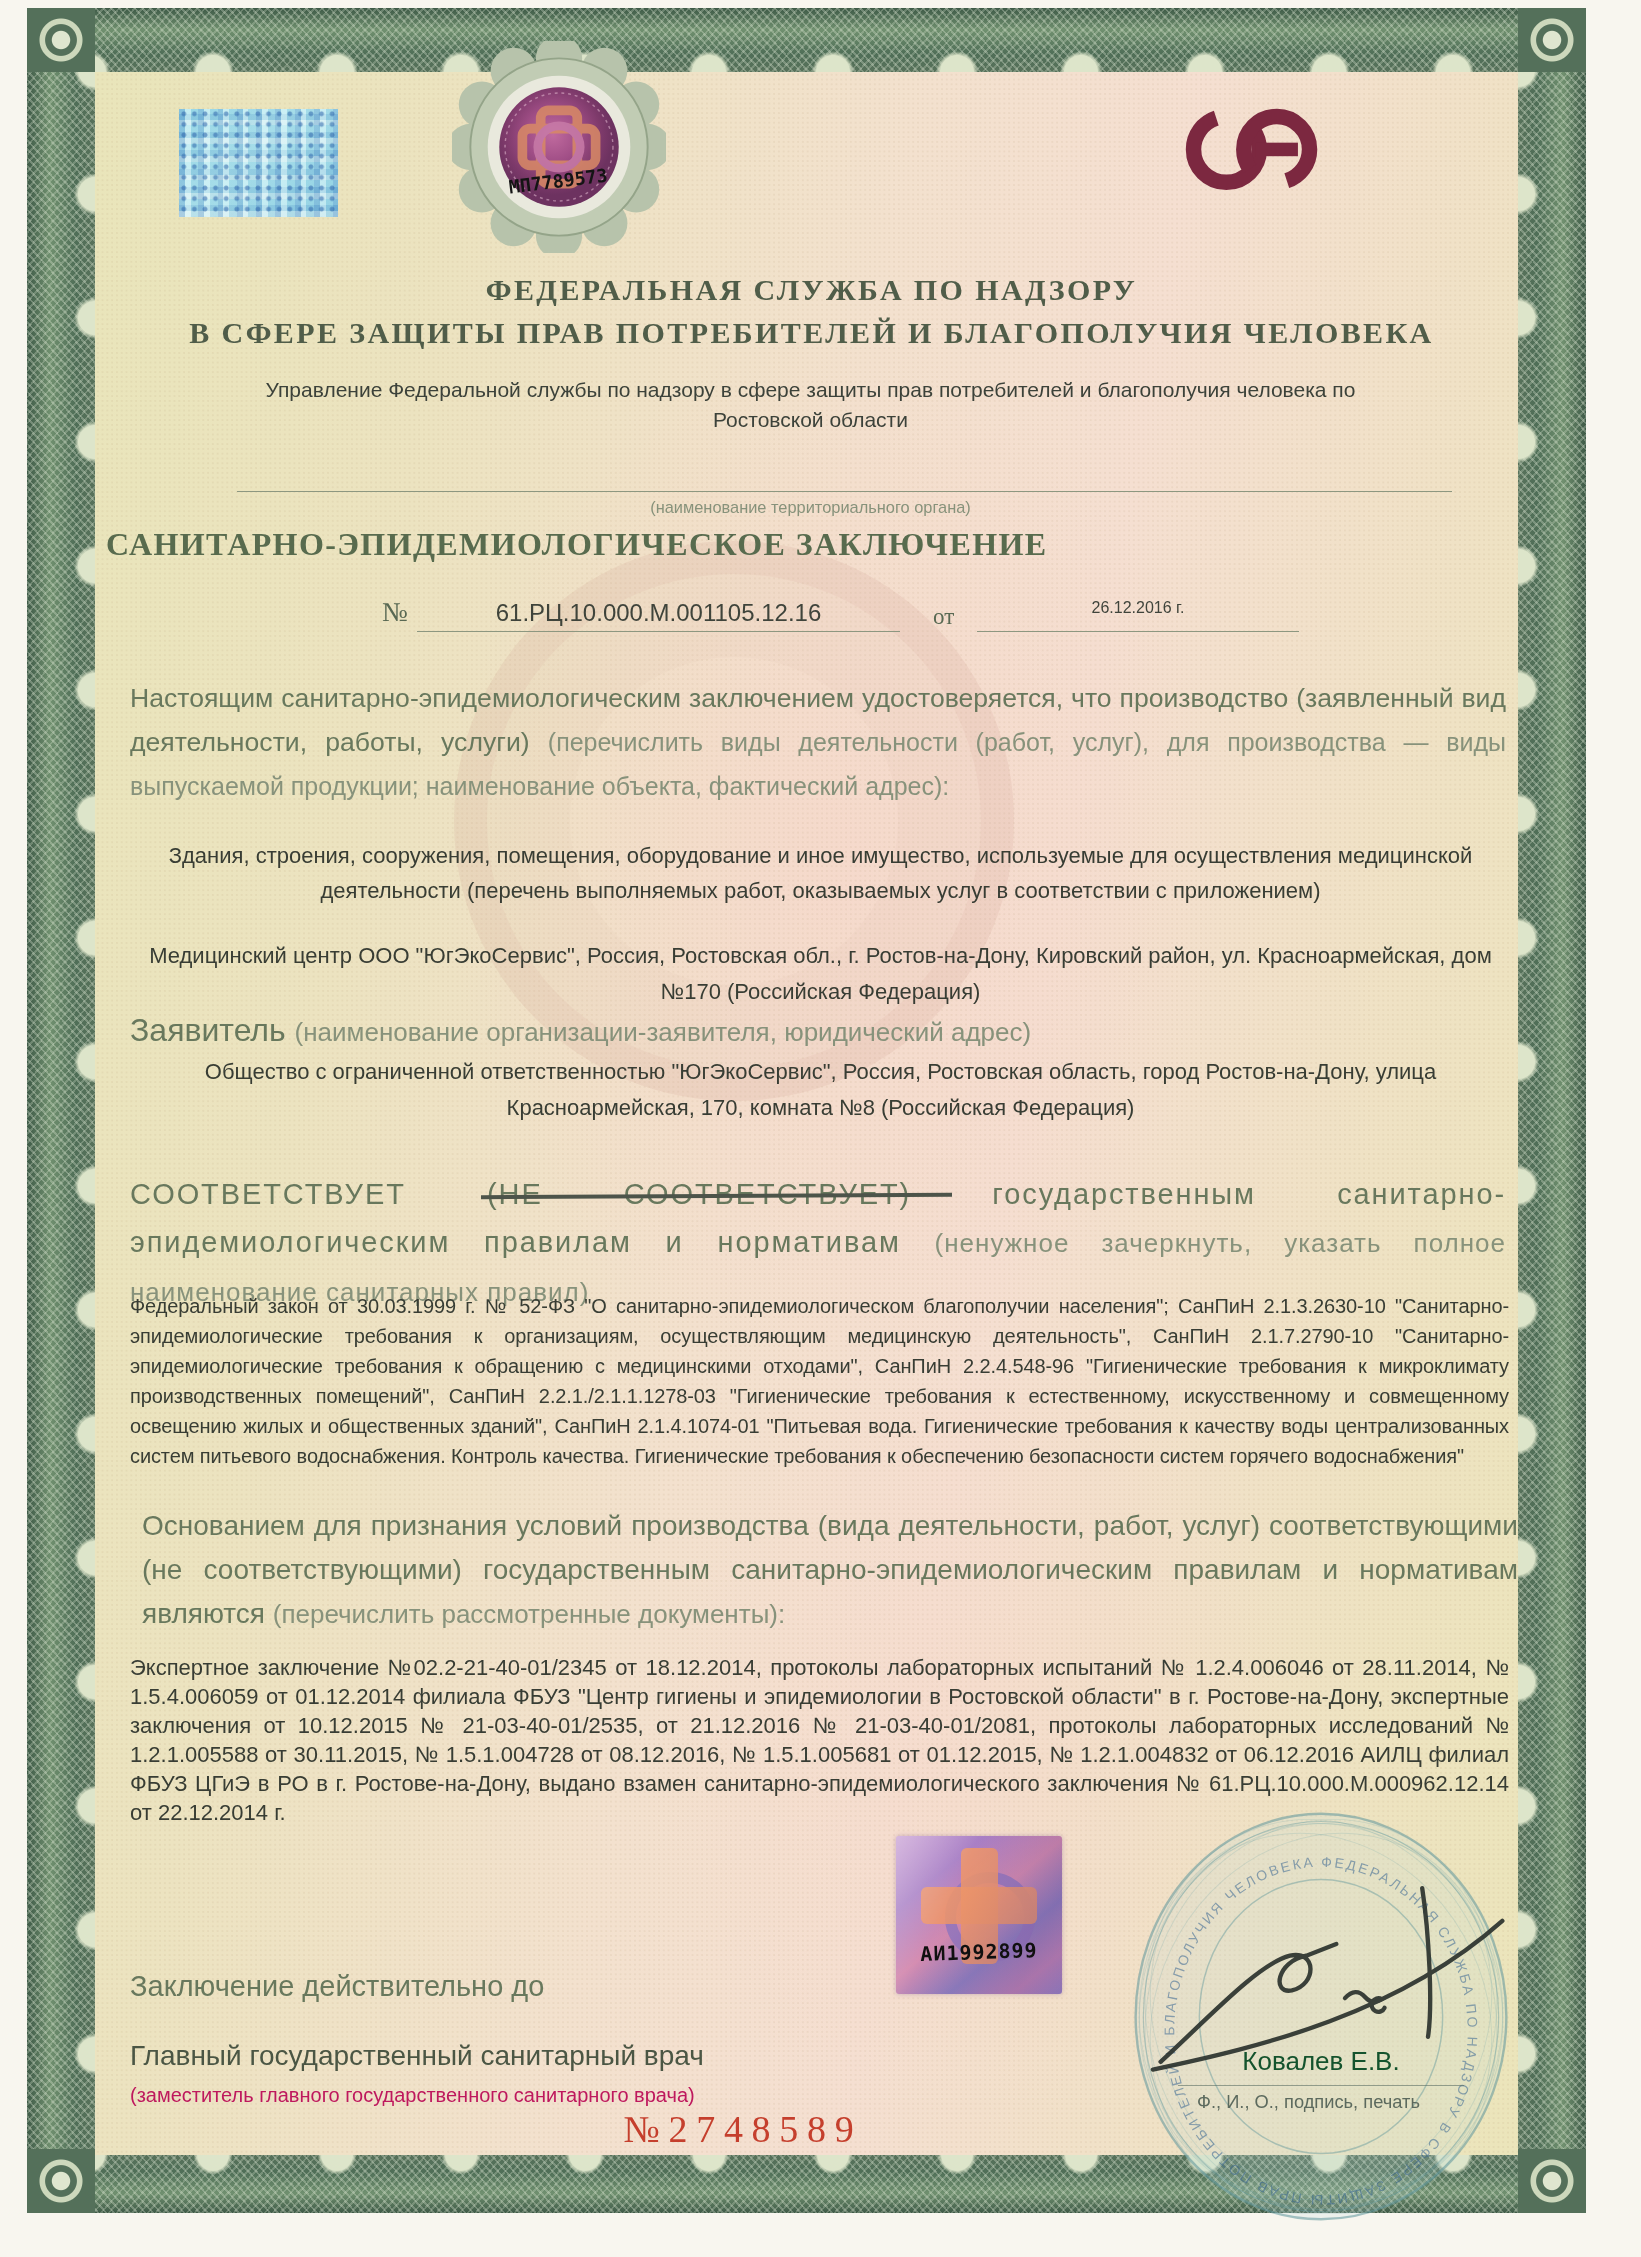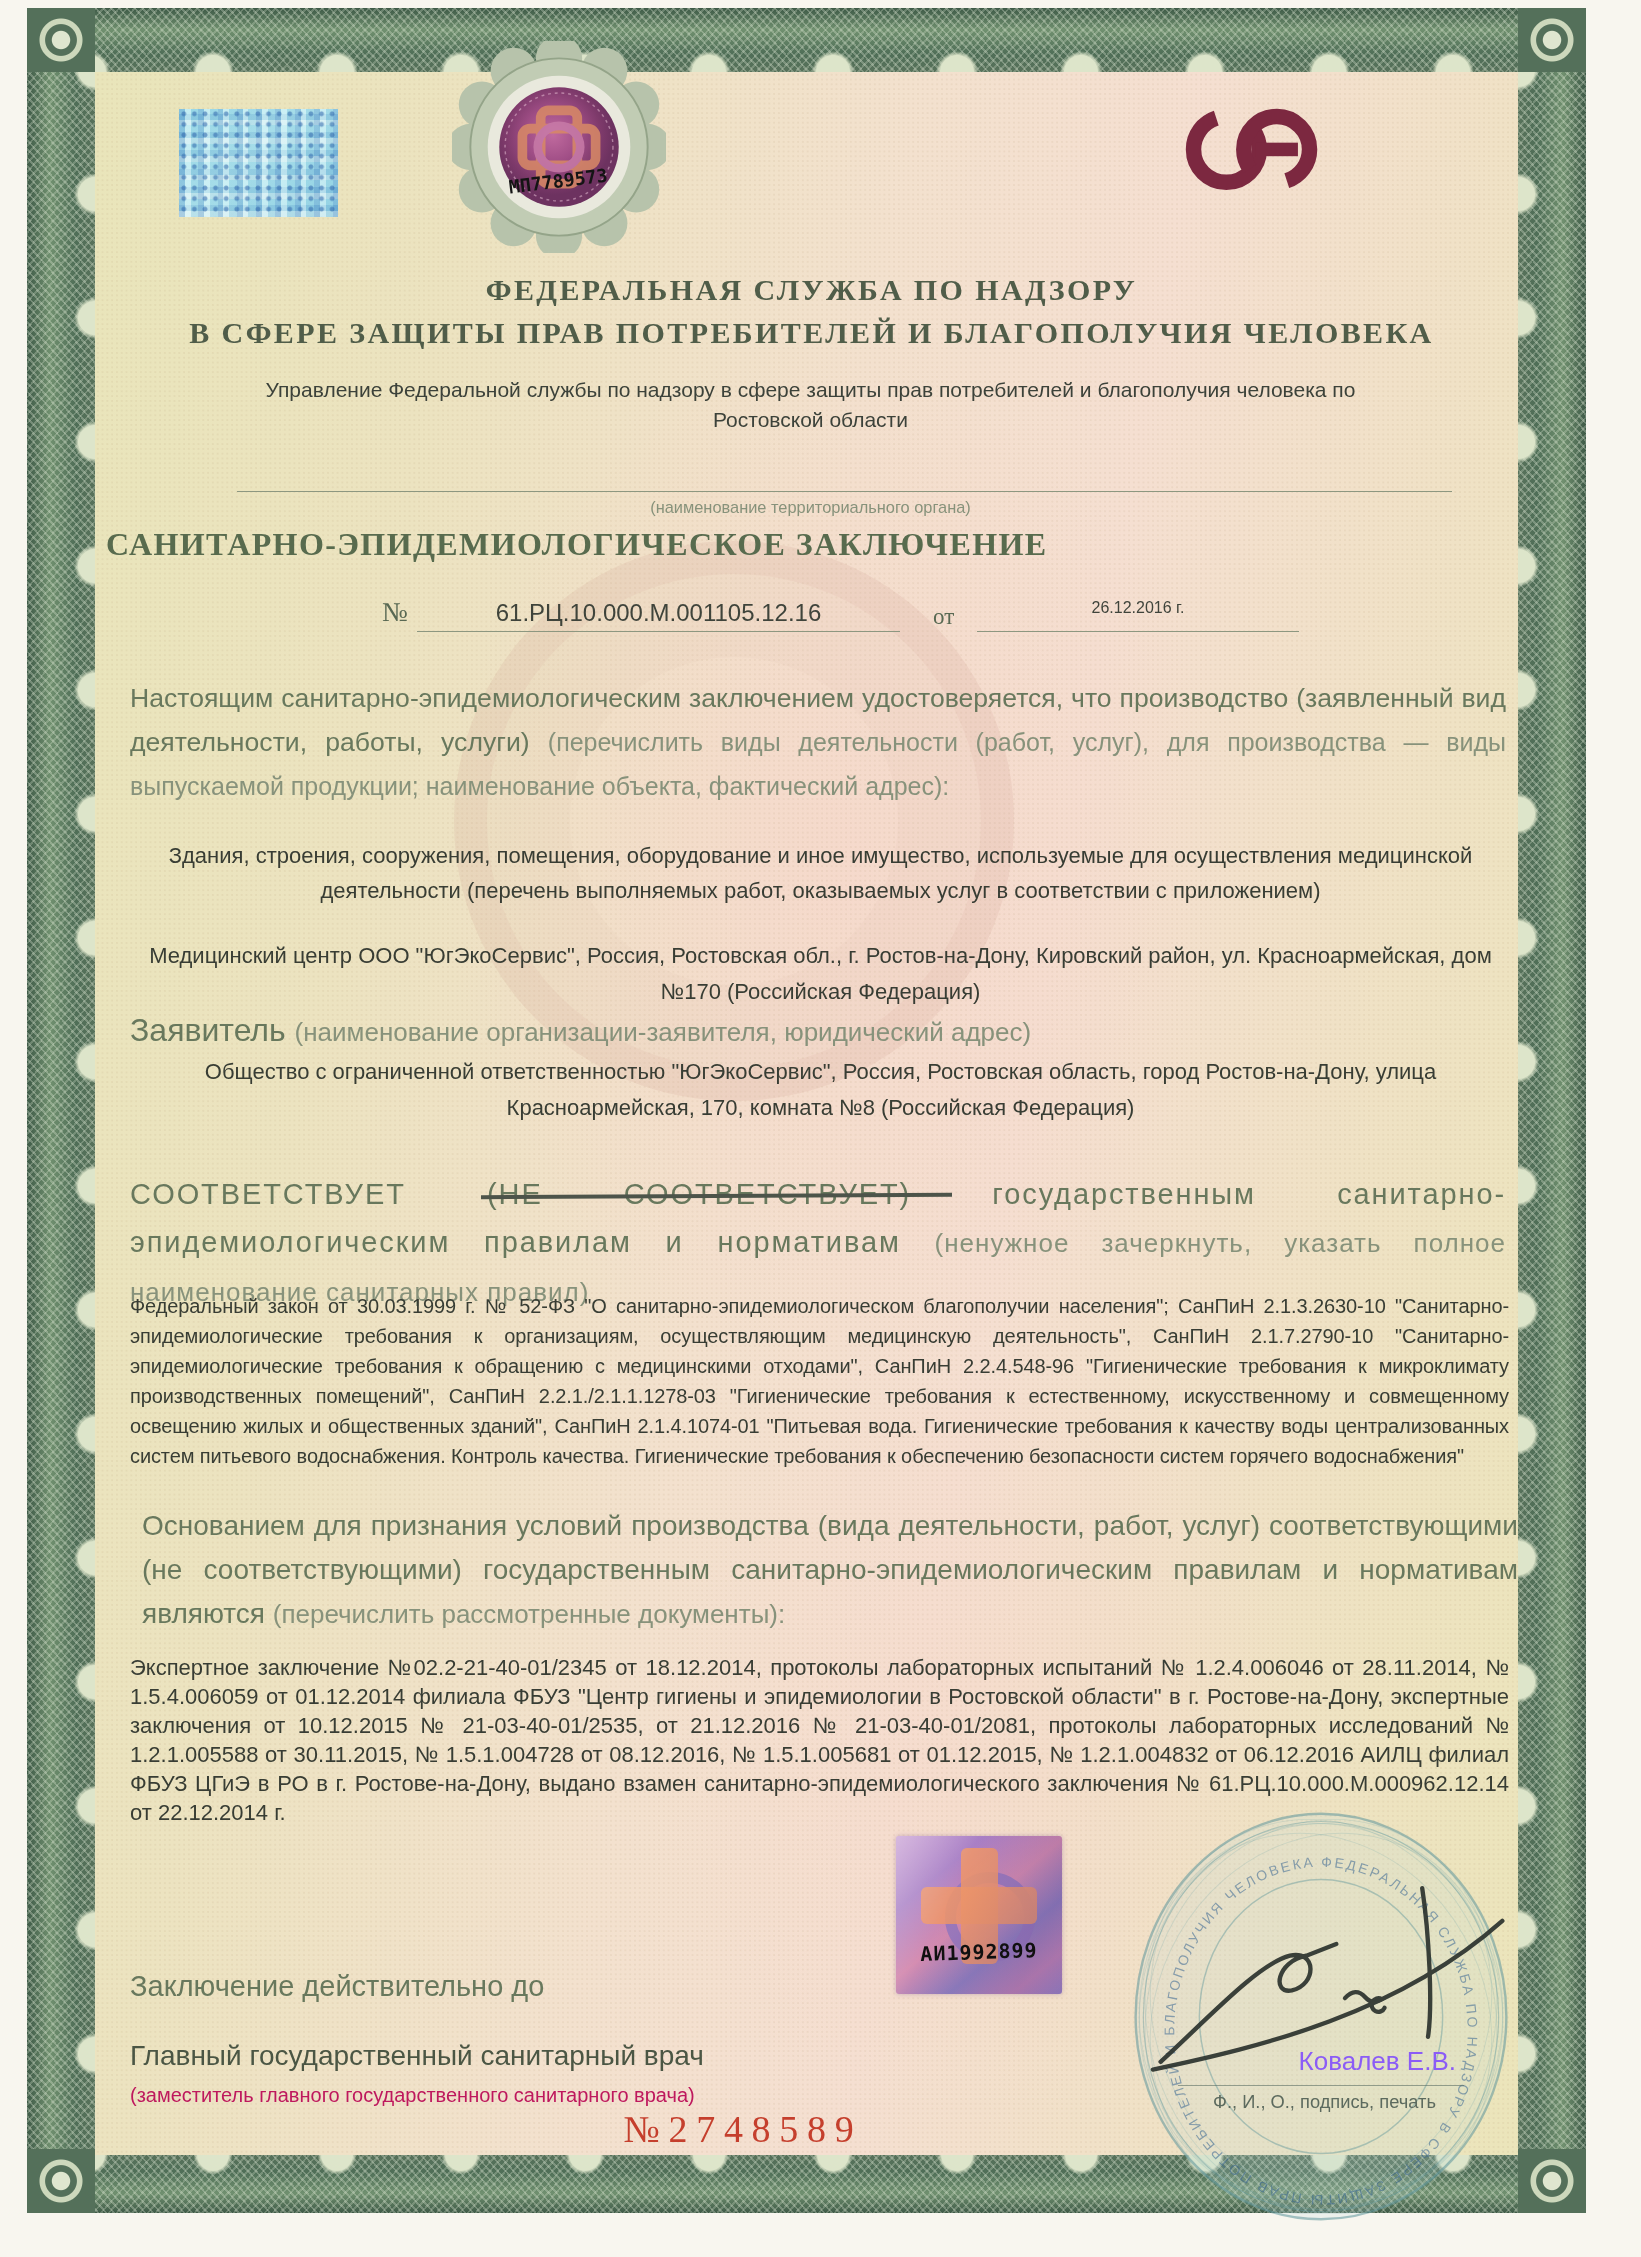--- a/index.html
+++ b/index.html
@@ -216,23 +216,23 @@
     </svg>
     
     <svg class="abs" style="left:29px;top:56px;" width="367" height="251" viewBox="0 0 380 260">
       <g fill="none" stroke="#2c332e" stroke-width="4.5" stroke-linecap="round" opacity="0.92">
         <path d="M14 206 C 66 158, 116 104, 148 96 C 176 90, 176 126, 150 132 C 129 136, 134 102, 165 96 L 196 84"></path>
         <path d="M205 140 q 11 -12 21 -1 q 7 8 17 2 a 7 7 0 1 0 3 9"></path>
         <path d="M285 26 C 292 72, 296 148, 291 180"></path>
         <path d="M6 214 C 120 190, 260 156, 368 60"></path>
       </g>
     </svg>
-    <div class="abs sans" style="left:68px;top:239px;width:270px;text-align:right;font-size:26px;color:#8b5cf6;">Ковалев Е.В.</div>
+    <div class="abs sans" style="left:68px;top:239px;width:270px;text-align:center;font-size:26px;color:#14532d;">Ковалев Е.В.</div>
     <div class="abs" style="left:60px;top:278px;width:286px;border-bottom:1.4px solid rgba(90,110,100,.6);"></div>
-    <div class="abs sans" style="left:52px;top:284px;width:309px;text-align:center;font-size:18.3px;color:#5c6a5e;">Ф., И., О., подпись, печать</div>
+    <div class="abs sans" style="left:36px;top:284px;width:309px;text-align:center;font-size:18.3px;color:#5c6a5e;">Ф., И., О., подпись, печать</div>
   </div>
 
   <div id="sticker2" class="abs">
     <div class="ring"></div>
     <div class="cross-v"></div>
     <div class="cross-h"></div>
     <div class="sheen"></div>
     <div class="code">АИ1992899</div>
   </div>
 

